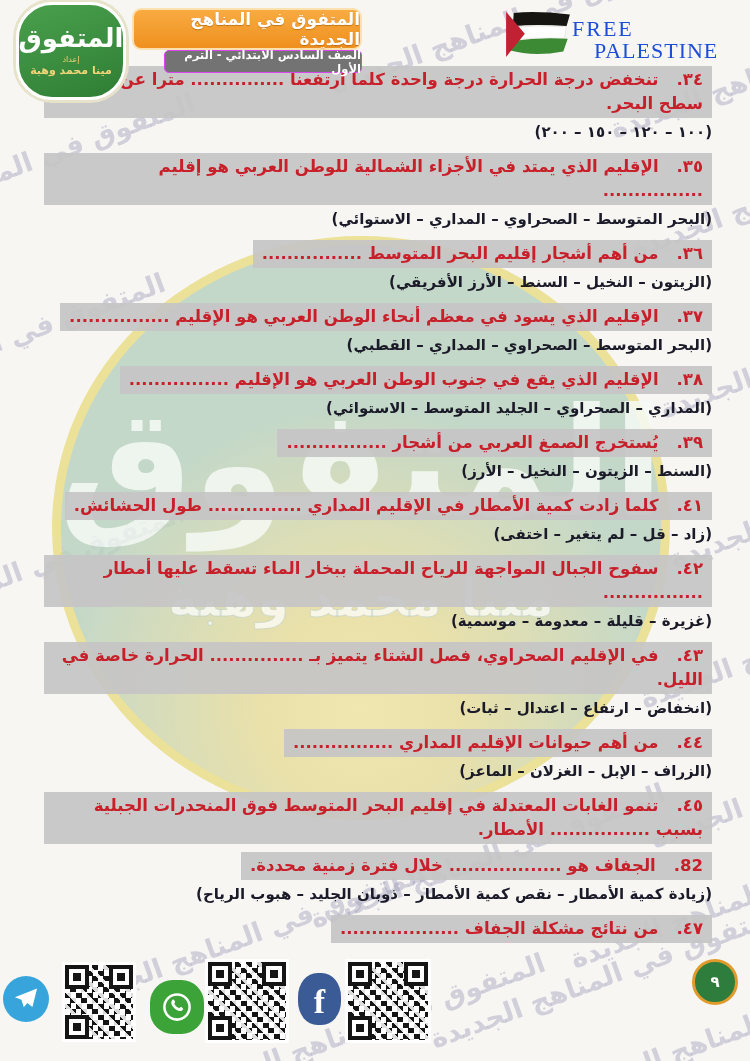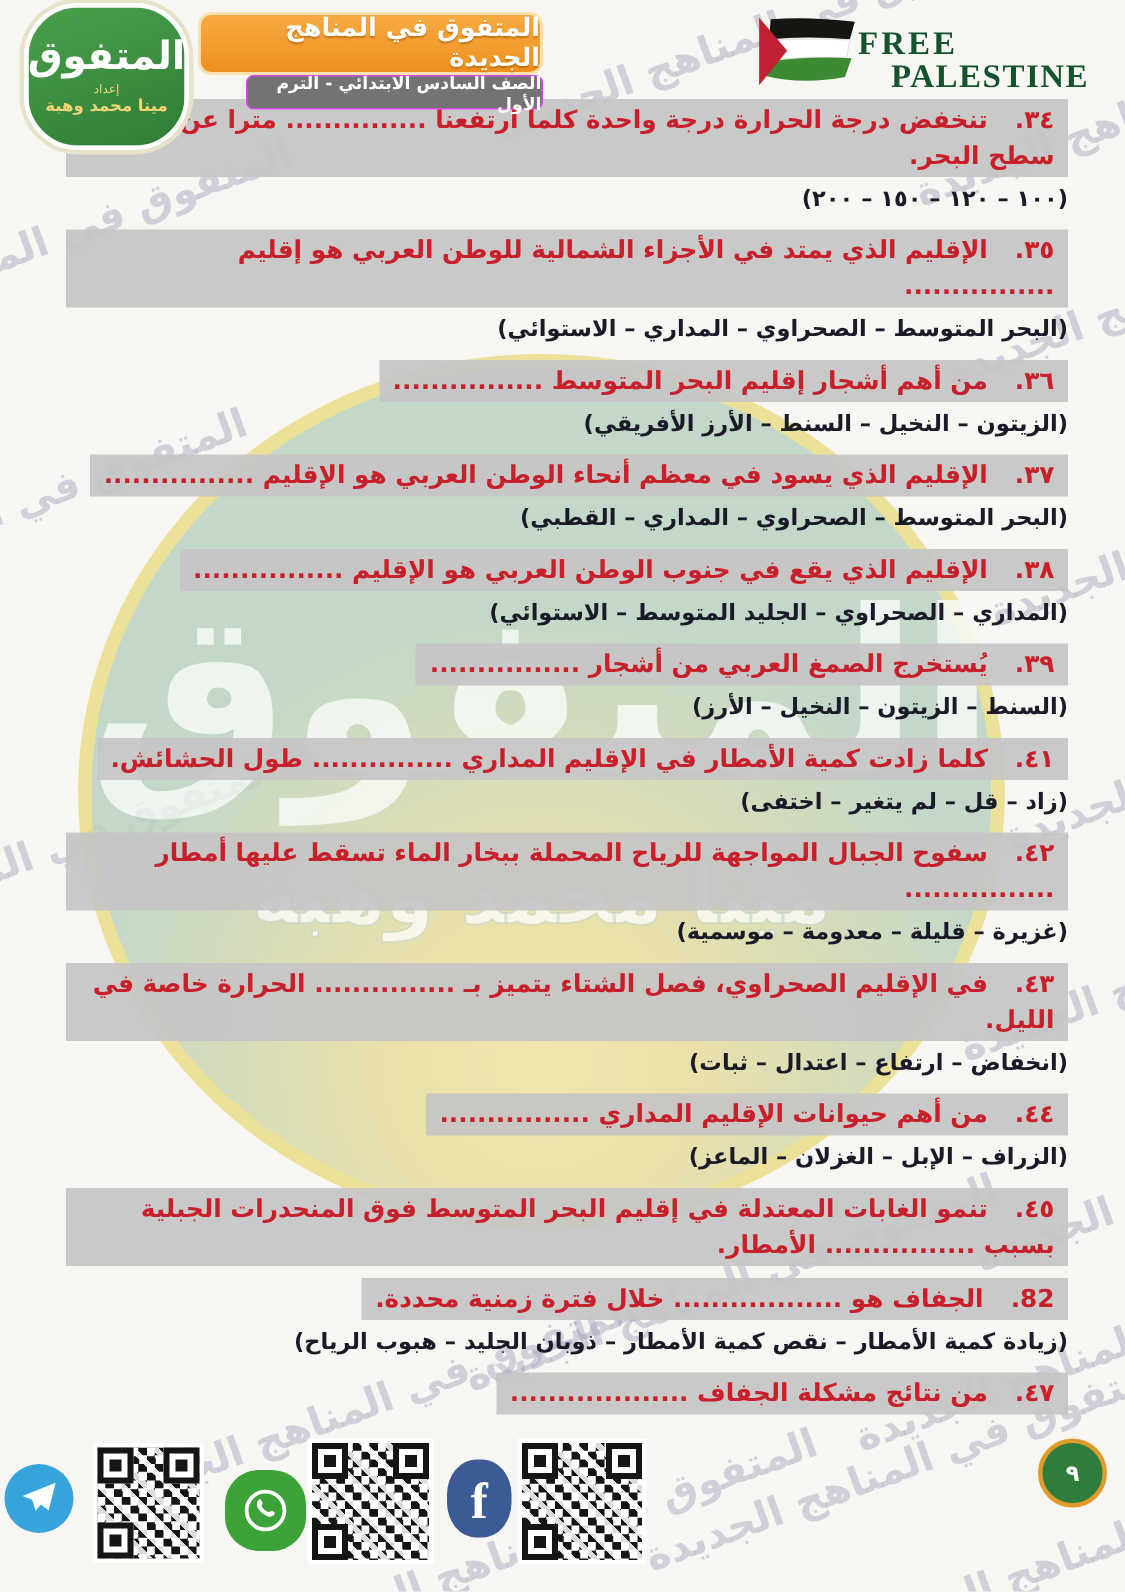--- a/index.html
+++ b/index.html
@@ -39,22 +39,22 @@
     display:flex;align-items:center;justify-content:center;direction:rtl;
   }
   .banner-title{color:#fff;font-weight:bold;font-size:17px;text-shadow:0 1px 1px rgba(150,80,0,.5);}
   .banner-sub{
     position:absolute;left:164px;top:50px;width:196px;height:21px;z-index:2;
     background:#737373;border-radius:5px;border:1px solid #d946ef;
     display:flex;align-items:center;justify-content:center;direction:rtl;
   }
   .banner-sub-text{color:#fff;font-weight:bold;font-size:11.5px;}
   .flag{position:absolute;left:505px;top:8px;width:66px;height:56px;z-index:2;}
-  .fp-text{position:absolute;left:572px;top:18px;z-index:2;color:#14532d;
-    font-family:"Liberation Serif","DejaVu Serif",serif;font-weight:bold;}
+  .fp-text{position:absolute;left:572px;top:18px;z-index:2;color:#1d4ed8;
+    font-family:"Liberation Serif","DejaVu Serif",serif;font-weight:normal;}
   .fp-line1{font-size:22px;letter-spacing:2px;line-height:22px;}
   .fp-line2{font-size:22px;letter-spacing:1px;line-height:22px;margin-left:22px;}
   
   .questions{
     position:absolute;top:66px;left:38px;right:38px;z-index:1;
     direction:rtl;display:flex;flex-direction:column;gap:8px;
   }
   .q{display:flex;flex-direction:column;gap:2px;}
   .q-bar{
     align-self:flex-start;background:rgba(197,196,198,.92);

